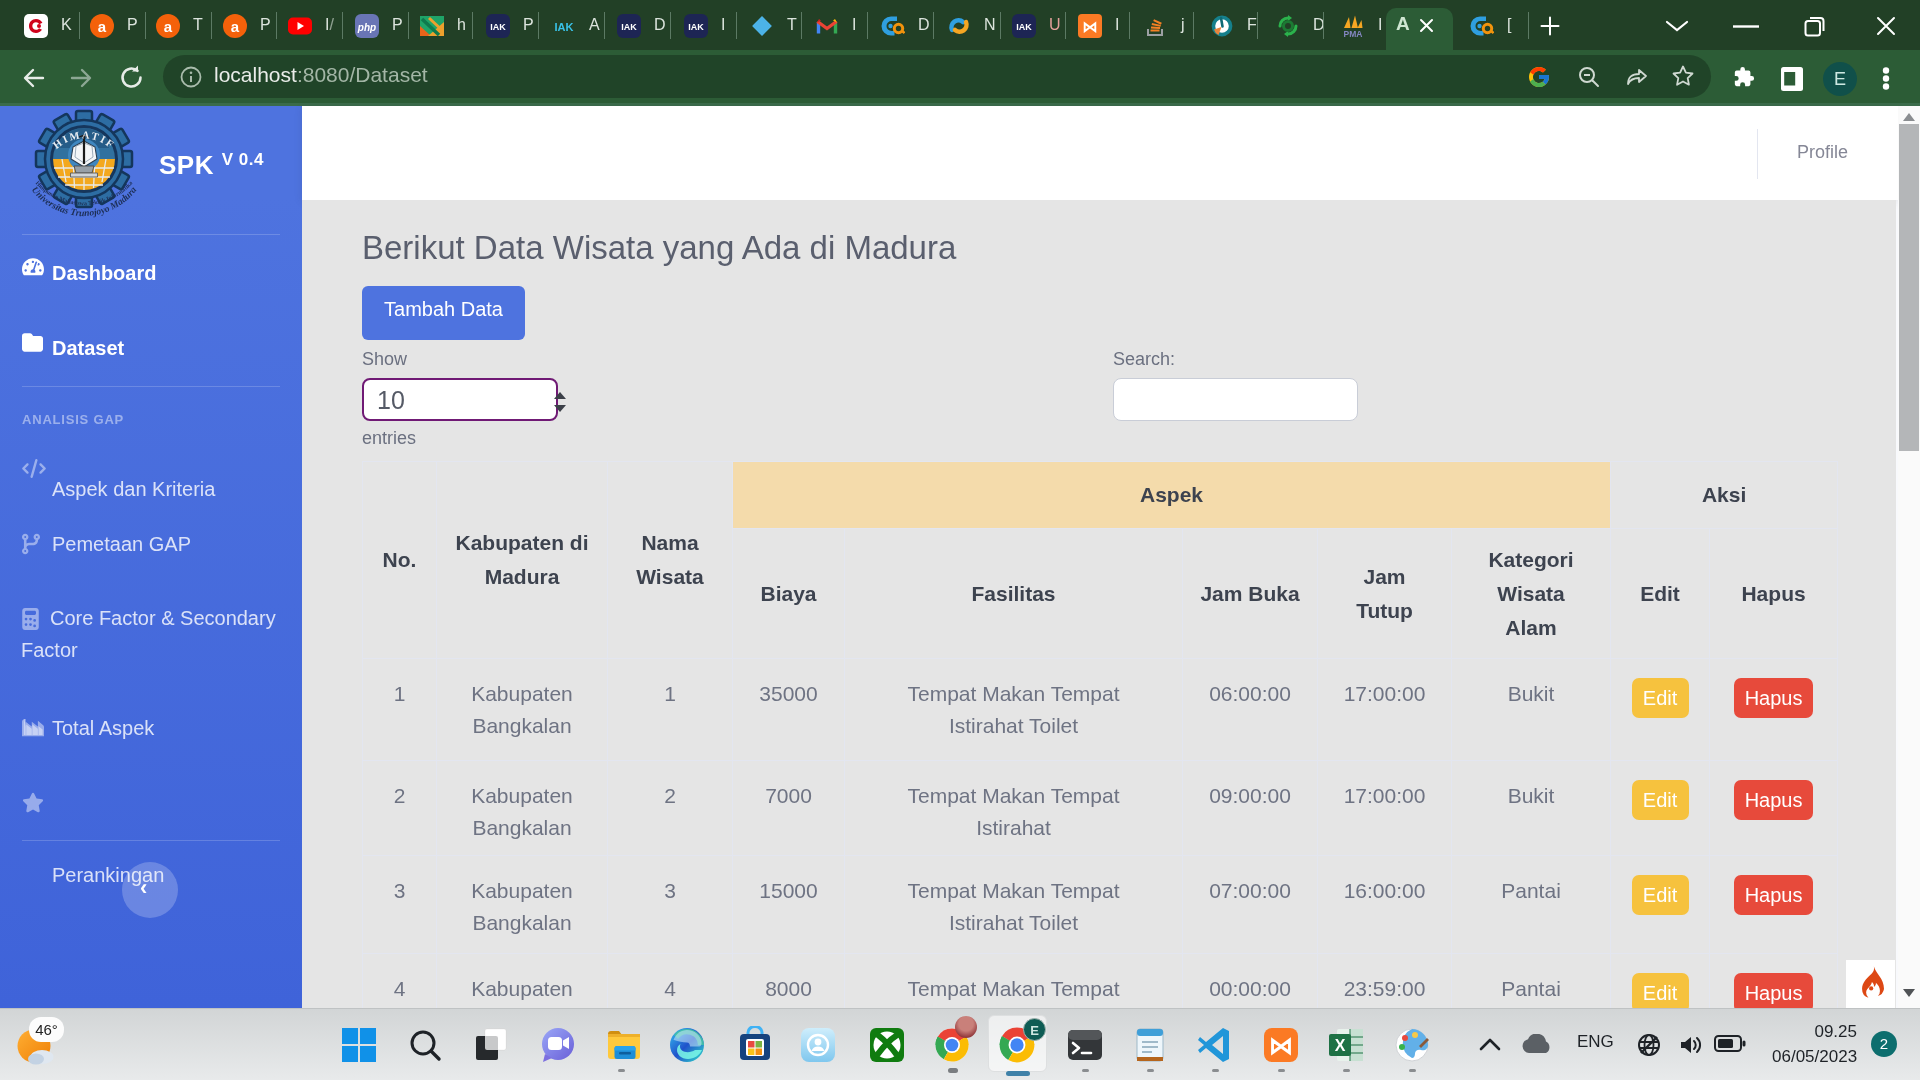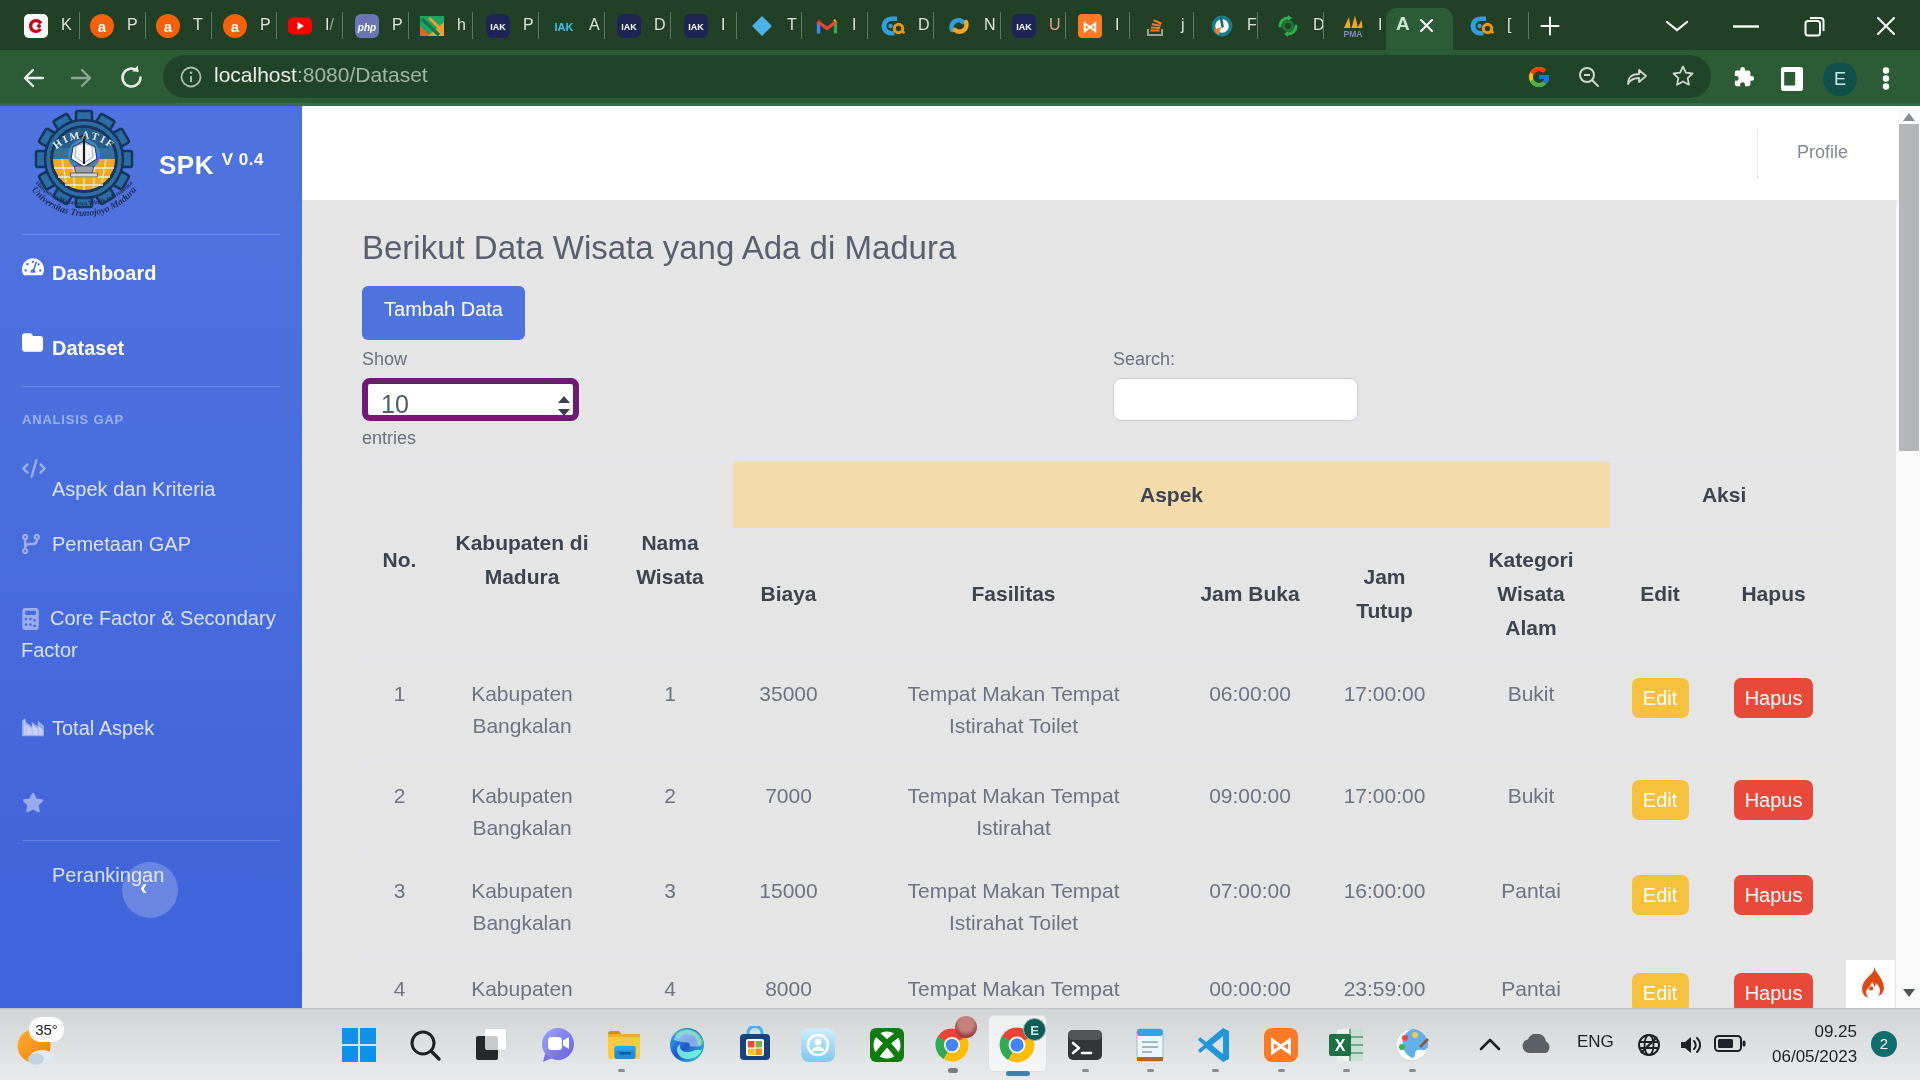--- a/index.html
+++ b/index.html
@@ -18,21 +18,21 @@
 #sidebar { position:absolute; left:0; top:0; width:302px; height:902px; background:linear-gradient(180deg,#4e73df 10%,#3f63d9 100%); }
 #topbar { position:absolute; left:302px; top:0; width:1596px; height:94px; background:#fff; box-shadow:0 2px 8px rgba(58,59,69,.12); }
 .sbitem { position:absolute; left:52px; color:rgba(255,255,255,.8); font-size:20px; }
 .sbicon { position:absolute; left:22px; }
 .sbdiv { position:absolute; left:22px; width:258px; height:1px; background:rgba(255,255,255,.18); }
 
 #content { position:absolute; left:302px; top:94px; width:1594px; height:808px; background:#e5e5e5; }
 h1.pgtitle { position:absolute; left:60px; top:29px; font-size:33px; font-weight:400; color:#5a5f6e; }
 #btn-tambah { position:absolute; left:60px; top:86px; width:163px; height:54px; background:#4e73df; border-radius:6px; color:#fff; font-size:20px; text-align:center; line-height:46px; }
 .lbl { position:absolute; color:#6b7080; font-size:18px; }
-#selbox { position:absolute; left:60px; top:178px; width:217px; height:43px; background:#fff; border:6px solid #701a75; border-radius:8px; }
+#selbox { position:absolute; left:60px; top:178px; width:196px; height:43px; background:#fff; border:2px solid #701a75; border-radius:8px; }
 #searchbox { position:absolute; left:811px; top:178px; width:245px; height:43px; background:#fff; border:1px solid #c9cdd7; border-radius:8px; }
 
 #tbl { position:absolute; left:60px; top:261px; width:1475px; }
 table { border-collapse:collapse; width:1475px; table-layout:fixed; font-family:"Liberation Sans",sans-serif; }
 td,th { border:1px solid #e3e6f0; }
 th { font-size:21px; color:#3d434f; font-weight:bold; line-height:34px; }
 td { font-size:21px; color:#6e7383; text-align:center; vertical-align:top; padding-top:19px; line-height:32px; }
 tr.h1row th { height:67px; } .aspek-h { background:#f4dbab; } tr.h2row th { height:130px; }
 .btn-edit { display:inline-block; width:57px; height:40px; background:#f6c23e; border-radius:7px; color:#fff; font-size:20px; line-height:40px; }
 .btn-hapus { display:inline-block; width:79px; height:40px; background:#e74a3b; border-radius:7px; color:#fff; font-size:20px; line-height:40px; }
@@ -481,21 +481,21 @@
       <circle cx="18" cy="18" r="16.5" fill="url(#sgrad)"></circle>
       <defs>
         <linearGradient id="sgrad" x1="0" y1="0" x2="1" y2="1">
           <stop offset="0" stop-color="#ffae33"></stop>
           <stop offset="1" stop-color="#ef8006"></stop>
         </linearGradient>
       </defs>
       <ellipse cx="26" cy="29" rx="11.5" ry="7" fill="#dfe7f0"></ellipse>
       <ellipse cx="20" cy="31" rx="8" ry="5.5" fill="#c3d2e3"></ellipse>
     </svg>
-  <div class="abs" style="left:29px;top:1017px;width:35px;height:25px;background:#fcfcfc;border-radius:12px;color:#222;font-size:15px;text-align:center;line-height:25px;">35°</div>
+  <div class="abs" style="left:29px;top:1017px;width:35px;height:25px;background:#fcfcfc;border-radius:12px;color:#222;font-size:15px;text-align:center;line-height:25px;">46°</div>
 
   <svg class="tkic" style="left:340px;" viewBox="0 0 38 38">
       <g fill="#1091e8">
         <rect x="2" y="2" width="16" height="16"></rect>
         <rect x="20" y="2" width="16" height="16"></rect>
         <rect x="2" y="20" width="16" height="16"></rect>
         <rect x="20" y="20" width="16" height="16"></rect>
       </g>
     </svg>
   <svg class="tkic" style="left:406px;" viewBox="0 0 38 38">

